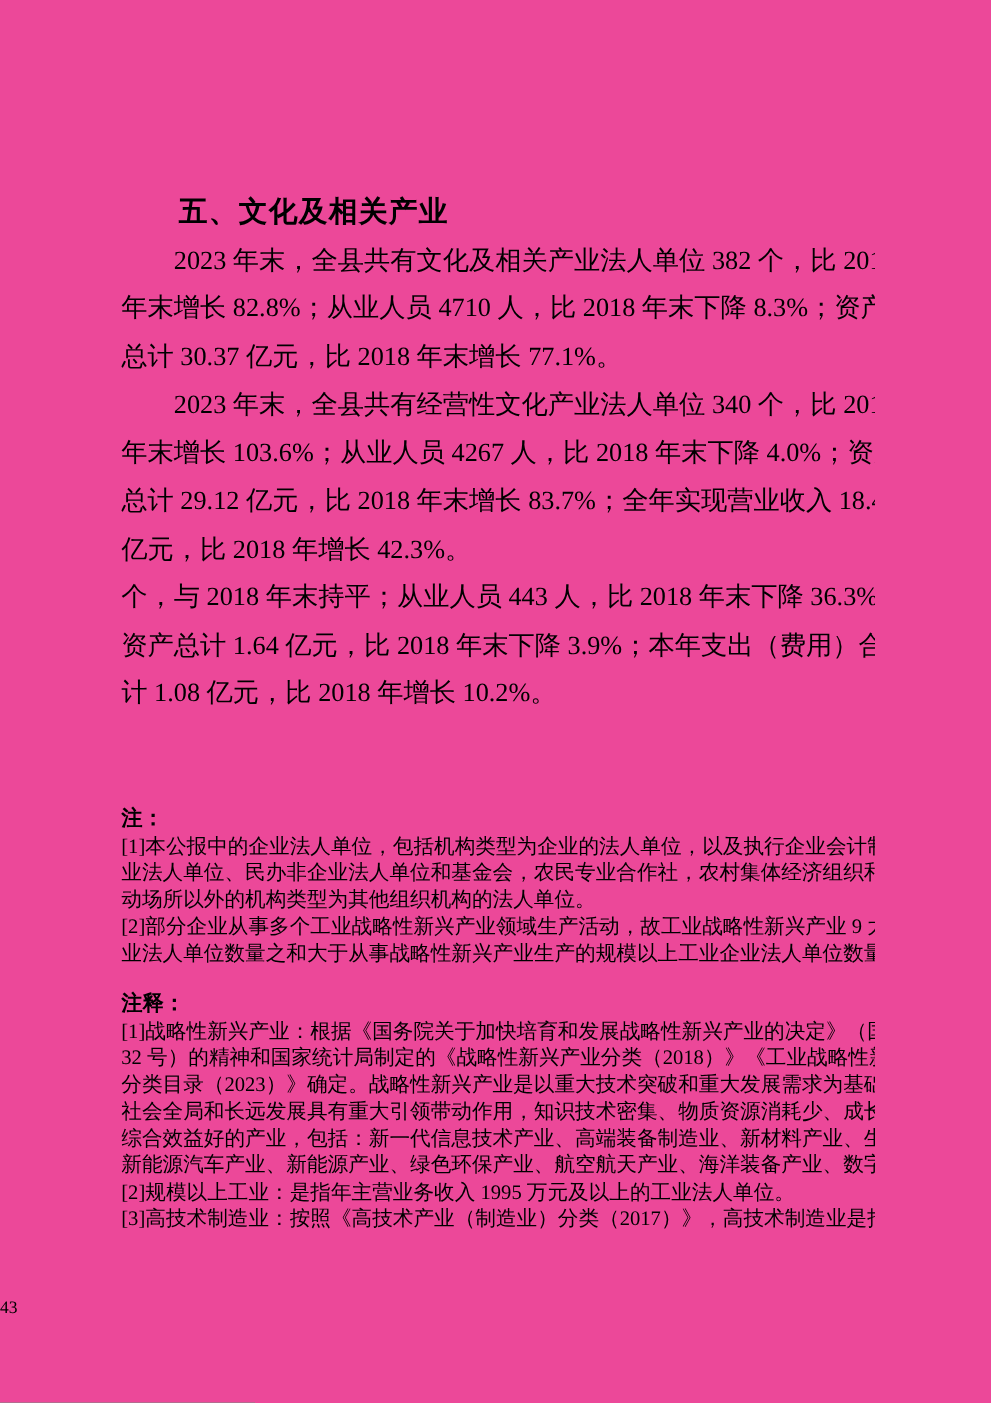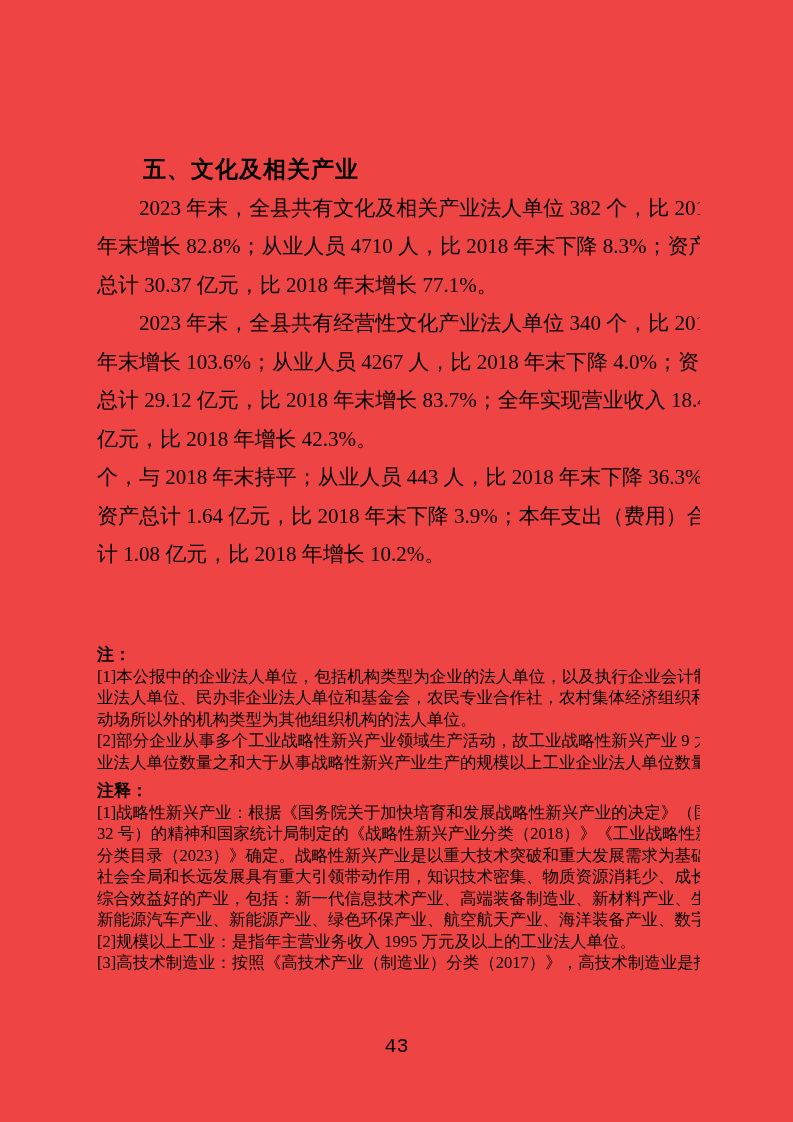--- a/index.html
+++ b/index.html
@@ -1,21 +1,21 @@
 <!DOCTYPE html>
 <html><head>
 <meta charset="utf-8">
 <style>
   html, body { margin: 0; padding: 0; background: #888; }
   .page {
     position: relative;
     width: 793px;
     height: 1122px;
     margin: 0 auto;
-    background: #ef4444;
+    background: #ec4899;
     color: #000000;
     overflow: hidden;
     font-family: "Liberation Serif", "DejaVu Serif", serif;
   }
   .main-block {
     position: absolute;
     left: 97px;
     width: 603px;
     top: 150px;
     overflow: hidden;
@@ -46,37 +46,36 @@
     overflow: hidden;
   }
   .notes-title {
     font-family: "Liberation Sans", "DejaVu Sans", sans-serif;
     font-weight: bold;
     font-size: 17px;
     line-height: 21.5px;
     height: 21.5px;
     white-space: nowrap;
   }
-  .notes-title.gap-above { margin-top: 7px; }
+  .notes-title.gap-above { margin-top: 19px; }
   .note-line {
     font-size: 16.5px;
     line-height: 21.5px;
     height: 21.5px;
     white-space: nowrap;
     overflow: hidden;
   }
   .page-number {
     position: absolute;
     left: 0;
     top: 1037px;
     width: 100%;
-    text-align: center;
-    font-size: 20px;
+    text-align: left;
+    font-size: 14px;
     line-height: 20px;
-    font-family: Liberation Mono, monospace;
   }
 </style>
 </head>
 <body>
 
 <div class="page">
 
   <div class="main-block">
     <div class="heading-line">五、文化及相关产业</div>
 

